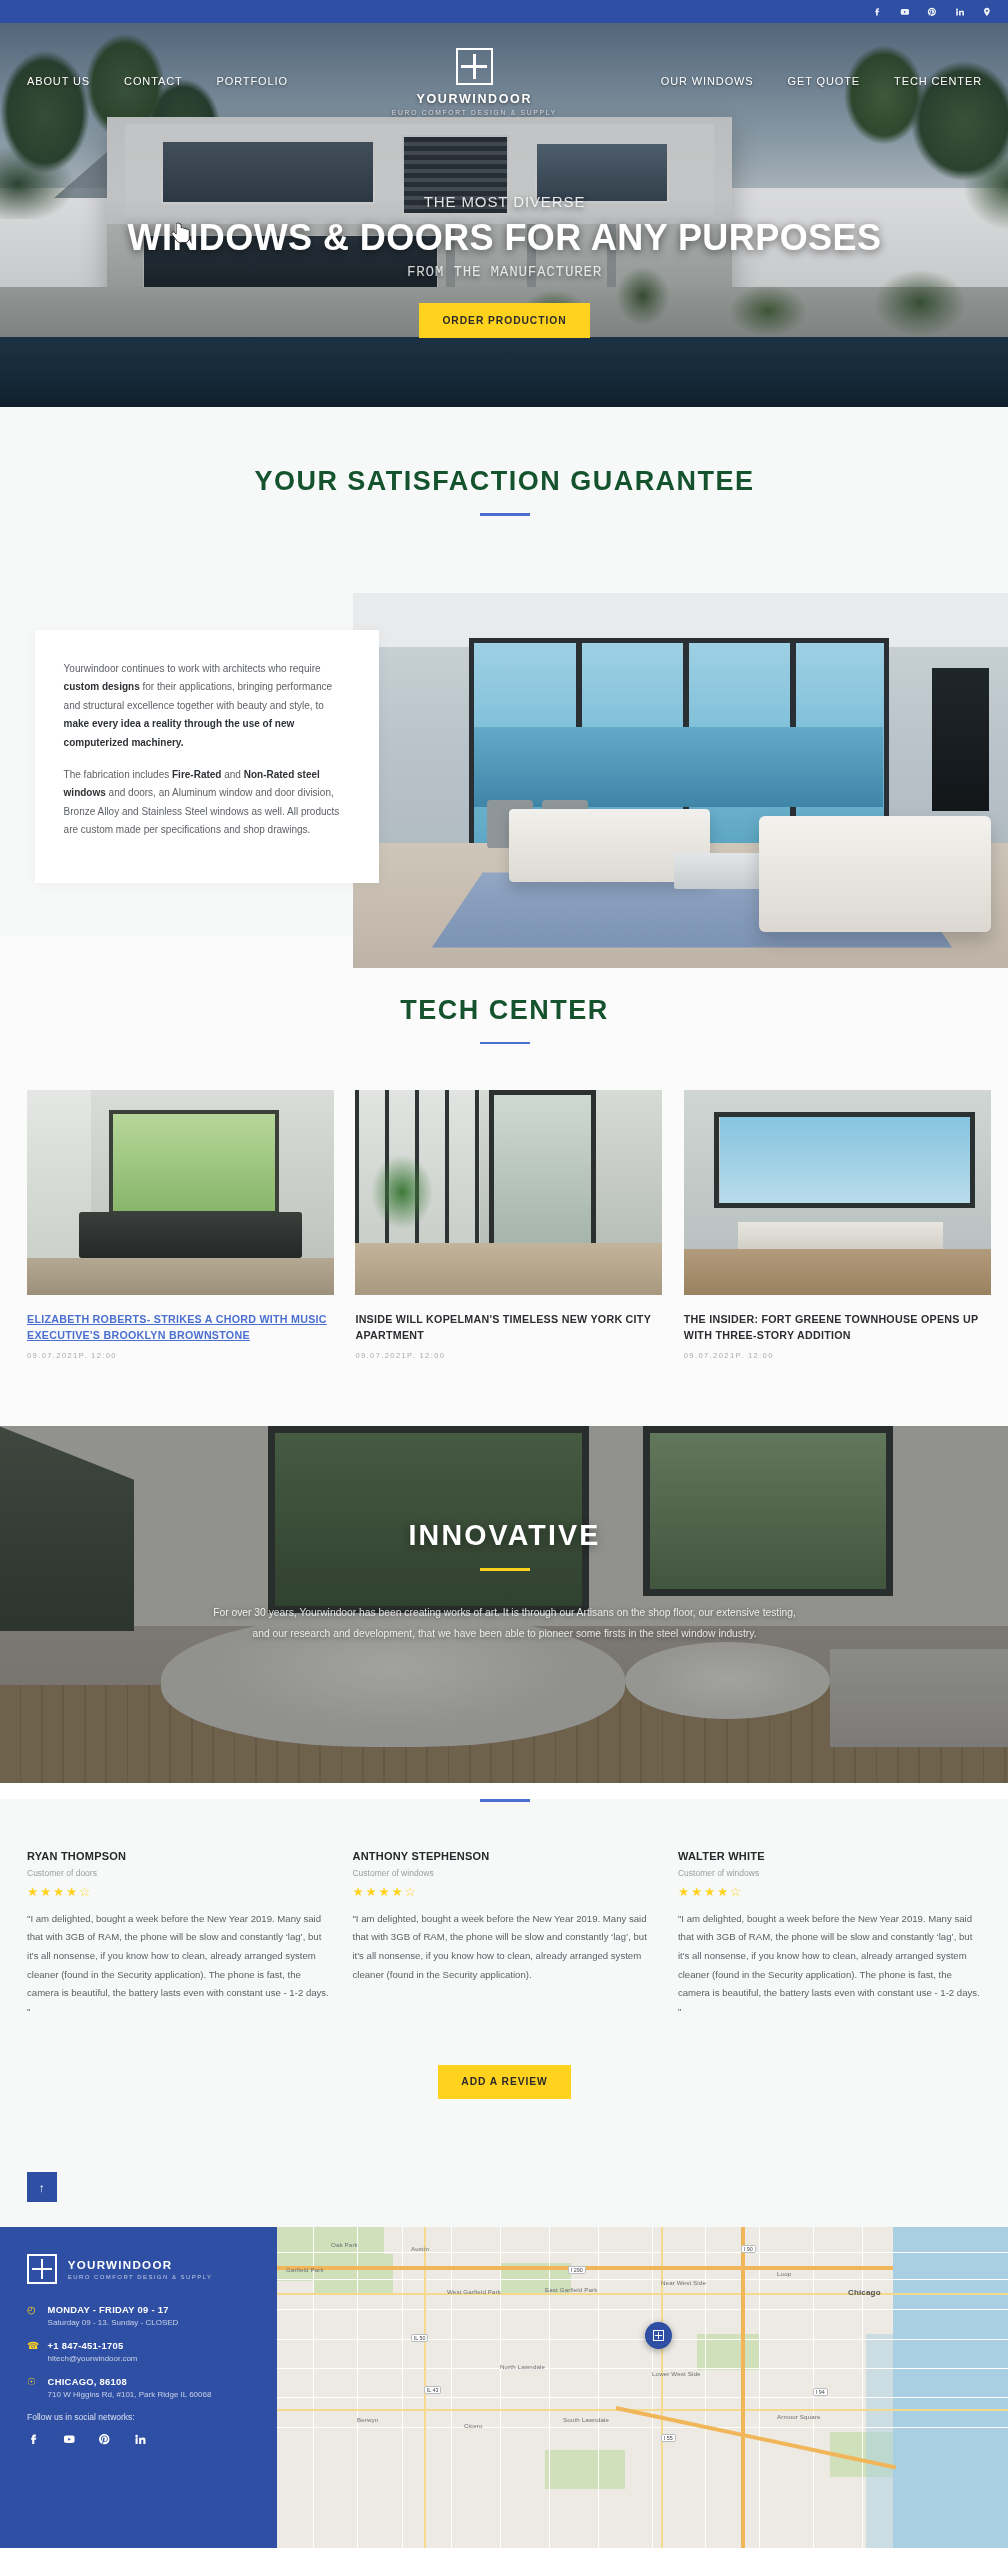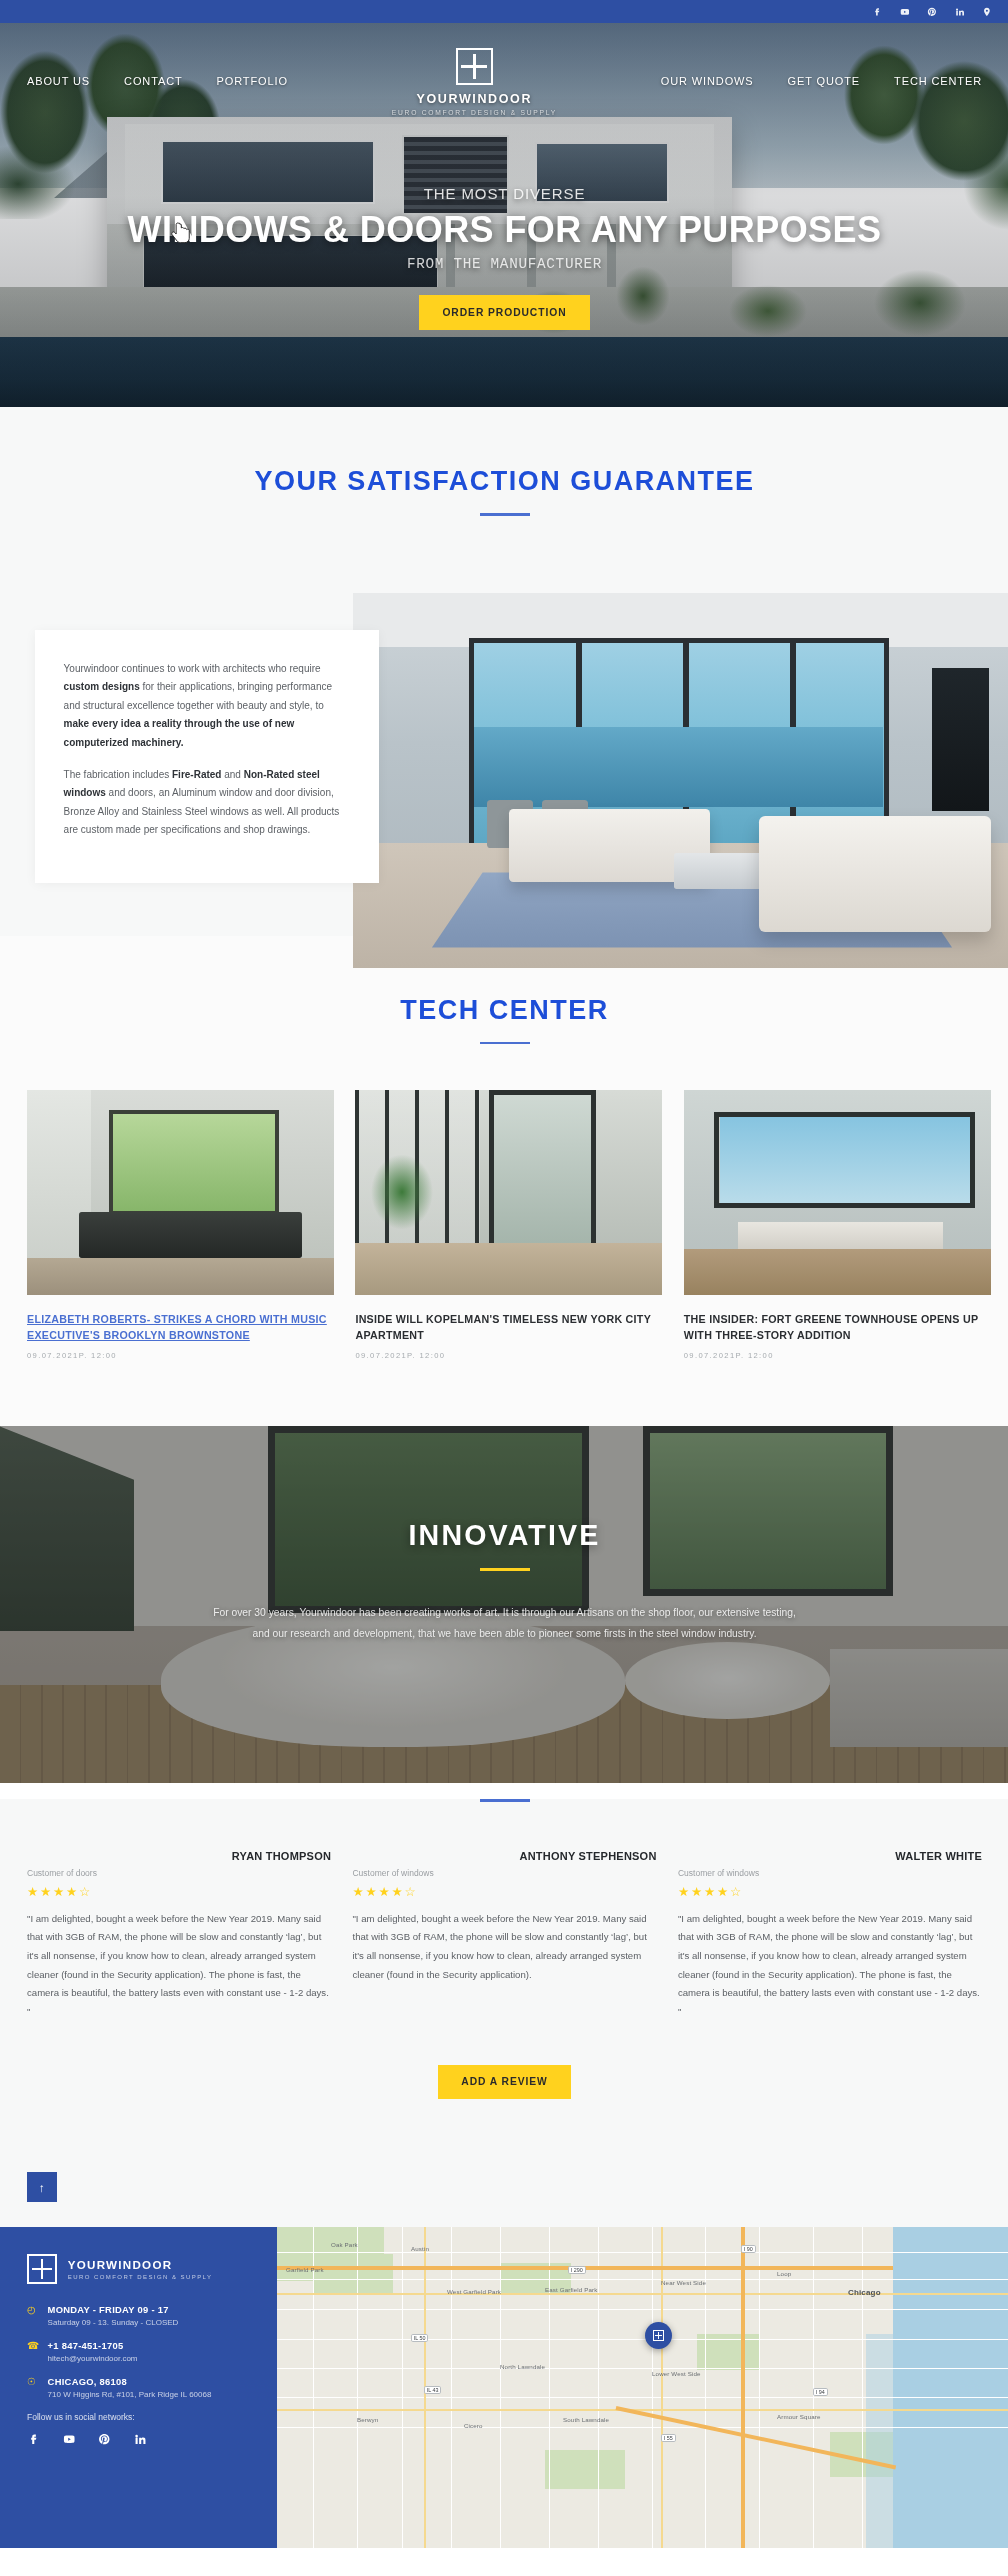--- a/index.html
+++ b/index.html
@@ -145,21 +145,21 @@
   .brand .name {
     color:#fff; font-size:12.5px; font-weight:700; letter-spacing:.13em;
     text-shadow:0 0.9px 3.6px rgba(0,0,0,.55);
   }
   .brand .tag {
     color:rgba(255,255,255,.72); font-size:6.7px; letter-spacing:.26em; margin-top:2.7px;
     text-shadow:0 0.9px 2.7px rgba(0,0,0,.5);
   }
 
   .hero-copy {
-    position:absolute; left:0; right:0; top:162px; text-align:center; z-index:6;
+    position:absolute; left:0; right:0; top:170px; text-align:center; z-index:6;
   }
   .hero-copy .eyebrow {
     color:rgba(255,255,255,.86); font-size:15px; letter-spacing:.06em; font-weight:300;
     text-shadow:0 1.8px 5.4px rgba(0,0,0,.5);
   }
   .hero-copy h1 {
     color:#fff; font-size:36px; font-weight:800; letter-spacing:.012em;
     margin:7.1px 0 5.4px 0; text-shadow:0 1.8px 9px rgba(0,0,0,.55);
   }
   .hero-copy .sub {
@@ -171,21 +171,21 @@
     display:inline-block; background:#ffd21e; color:#2b2b2b;
     font-size:10.3px; font-weight:700; letter-spacing:.09em;
     padding:11.6px 23px; border:none; cursor:pointer; margin-top:23px;
     font-family:"Liberation Sans",sans-serif;
   }
 
   
   .section { background:#f7f8f8; }
   .sec-title {
     text-align:center; font-size:27px; font-weight:800; letter-spacing:.055em;
-    color:#1d4ed8; padding-top:59px;
+    color:#14532d; padding-top:59px;
   }
   .rule { width:50px; height:2.7px; background:#4a6fd1; margin:16px auto 0 auto; }
   .rule.yellow { background:#ffd21e; }
 
   
   .sat-wrap { position:relative; height:420px;margin-left:8px; }
   .sat-img {
     position:absolute; right:0; top:77px; width:656px; height:375px;
     background: linear-gradient(180deg,#cfd6da 0%, #b9c3c9 40%, #a8b3ba 100%);
     overflow:hidden;
@@ -323,21 +323,21 @@
   .inno-copy p {
     color:rgba(255,255,255,.84); font-size:10.3px; line-height:2.0;
     width:589px; margin:32px auto 0 auto; font-weight:300;
     text-shadow:0 0.9px 5.4px rgba(0,0,0,.45);
   }
 
   
   .fb { background:#f7f8f8; padding-bottom:64px; }
   .reviews { display:flex; gap:21.4px; padding:48px 27px 0 27px; }
   .rev { width:307px; }
-  .rev .nm { font-size:11px; font-weight:700; letter-spacing:.02em; color:#25282c;text-align:right; }
+  .rev .nm { font-size:11px; font-weight:700; letter-spacing:.02em; color:#25282c; }
   .rev .role { font-size:8.5px; color:#9a9ea2; margin-top:5.4px; }
   .rev .stars { margin-top:8px; font-size:12.5px; letter-spacing:1.8px; color:#ffd21e; line-height:1; }
   .rev .txt { font-size:9.6px; line-height:1.95; color:#5d6166; margin-top:11.6px; }
   .addrev { text-align:center; margin-top:43px; }
 
   
   .totop {
     width:30px; height:30px; background:#2e4fa3; color:#fff;
     display:flex; align-items:center; justify-content:center;
     font-size:11.6px; margin:0 0 0 27px; cursor:pointer;

